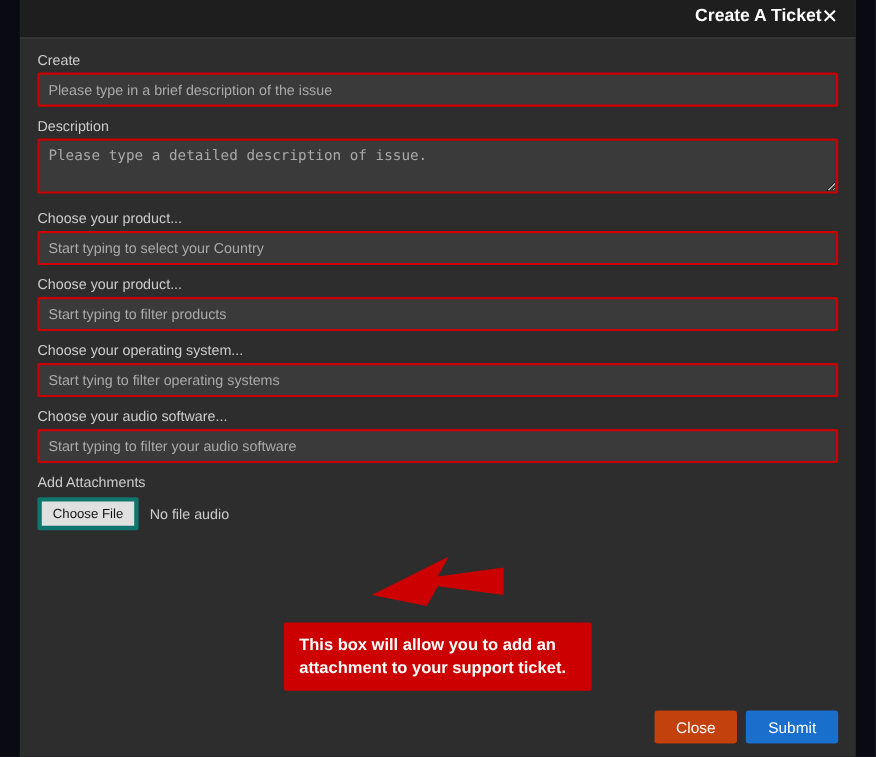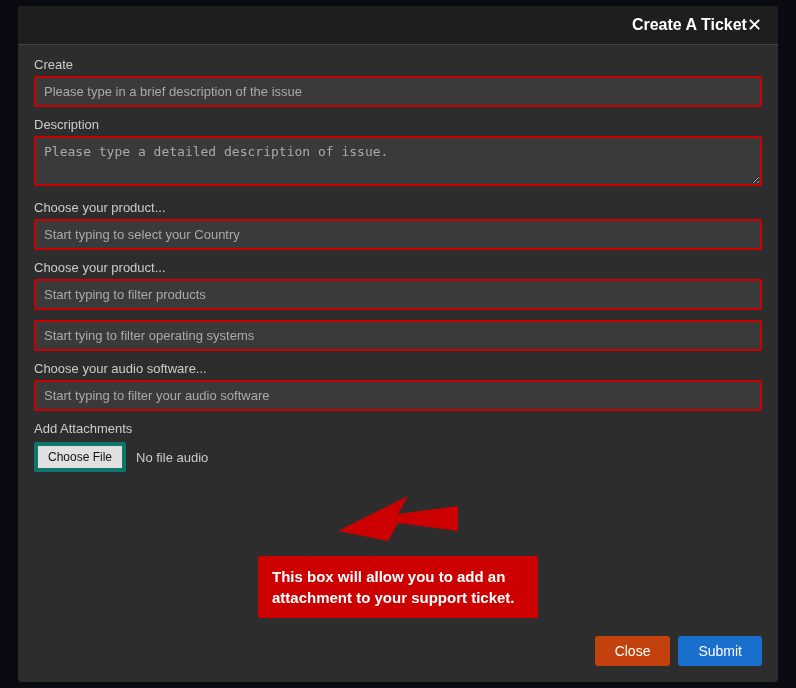--- a/index.html
+++ b/index.html
@@ -190,20 +190,21 @@
         <label class="field-label">Choose your product...</label>
         <input type="text" class="field-input" placeholder="Start typing to select your Country" style="">
       </div>
 
       <div class="field-group">
         <label class="field-label">Choose your product...</label>
         <input type="text" class="field-input" placeholder="Start typing to filter products" style="">
       </div>
 
       <div class="field-group">
+        <label class="field-label">Choose your operating system...</label>
         <input type="text" class="field-input" placeholder="Start tying to filter operating systems" style="">
       </div>
 
       <div class="field-group">
         <label class="field-label">Choose your audio software...</label>
         <input type="text" class="field-input" placeholder="Start typing to filter your audio software" style="">
       </div>
 
       <div class="attachments-section">
         <span class="add-attachments-label">Add Attachments</span>

